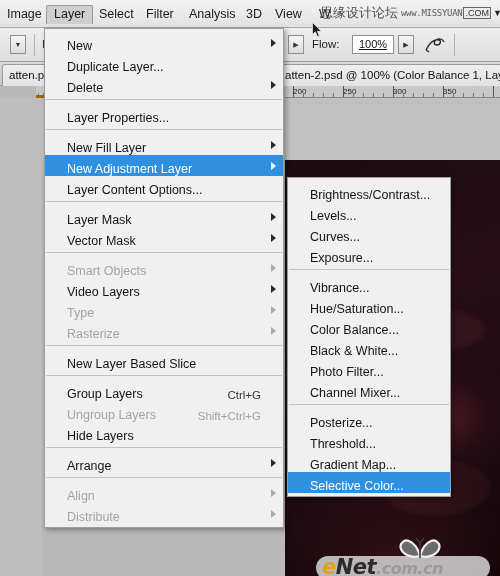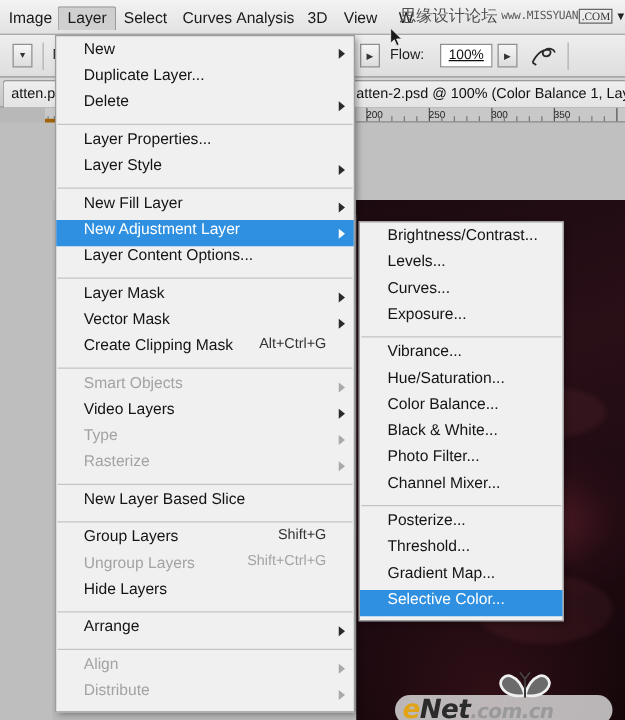--- a/index.html
+++ b/index.html
@@ -144,21 +144,21 @@
     font-family: "DejaVu Sans", sans-serif;
     font-size: 13px; color: #4e4e4e;
     letter-spacing: 0px;
   }
   .wm-en {
     font-family: "DejaVu Sans Mono", monospace;
     font-size: 9px; color: #5a5a5a;
     margin-left: 3px; letter-spacing: -0.3px;
   }
   .wm-box {
-    font-family: Liberation Serif, serif;
+    font-family: Liberation Sans, sans-serif;
     font-size: 9px; color: #333;
     border: 1px solid #666; padding: 0 1px; margin-left: 1px;
   }
   .wm-caret { font-size: 9px; color: #222; margin-left: 2px; }
 
   
   .optionsbar {
     position: absolute; left: 0; top: 28px;
     width: 500px; height: 34px;
     background: linear-gradient(#eeeeee, #dedede);
@@ -233,21 +233,21 @@
     position: absolute;
     background: #f0f0f0;
     border: 1px solid #9d9d9d;
     box-shadow: 2px 2px 5px rgba(0,0,0,0.35);
     padding: 3px 0;
   }
   .menu-row {
     position: relative;
     height: 21px;
     display: flex;
-    align-items: flex-start;
+    align-items: flex-end;
     font-size: 12.5px;
     color: #141414;
     padding-left: 22px;
     padding-right: 8px;
     white-space: nowrap;
   }
   .menu-row.dim { color: #a3a3a3; }
   .menu-row.sel {
     background: #2f8fe0;
     color: #ffffff;
@@ -373,21 +373,21 @@
       <path d="M2 14 L5 16" stroke="#2a2a2a" stroke-width="1.4" fill="none"></path>
     </svg>
     <div class="opt-sep" style="left:454px; top:6px;"></div>
     <div class="opt-sep" style="left:278px; top:6px;"></div>
   </div>
 
   <div class="menubar">
     <div class="menubar-item" style="left:0px;">Image</div>
     <div class="menubar-item active" style="left:46px;">Layer</div>
     <div class="menubar-item" style="left:92px;text-align:center;">Select</div>
-    <div class="menubar-item" style="left:139px;">Curves</div>
+    <div class="menubar-item" style="left:139px;">Filter</div>
     <div class="menubar-item" style="left:182px;">Analysis</div>
     <div class="menubar-item" style="left:239px;">3D</div>
     <div class="menubar-item" style="left:268px;">View</div>
     <div class="menubar-item" style="left:312px;">W</div>
 
     <div class="watermark">
       <span class="wm-cn">思缘设计论坛</span>
       <span class="wm-en">www.MISSYUAN</span>
       <span class="wm-box">.COM</span>
       <span class="wm-caret">▼</span>
@@ -403,24 +403,20 @@
         <span>Duplicate Layer...</span>
       </div>
       <div class="menu-row">
         <span>Delete</span>
         <span class="arrow"></span>
       </div>
       <div class="menu-sep"></div>
       <div class="menu-row">
         <span>Layer Properties...</span>
       </div>
-      <div class="menu-row">
-        <span>Layer Style</span>
-        <span class="arrow"></span>
-      </div>
       <div class="menu-sep"></div>
       <div class="menu-row">
         <span>New Fill Layer</span>
         <span class="arrow"></span>
       </div>
       <div class="menu-row sel">
         <span>New Adjustment Layer</span>
         <span class="arrow"></span>
       </div>
       <div class="menu-row">
@@ -428,24 +424,20 @@
       </div>
       <div class="menu-sep"></div>
       <div class="menu-row">
         <span>Layer Mask</span>
         <span class="arrow"></span>
       </div>
       <div class="menu-row">
         <span>Vector Mask</span>
         <span class="arrow"></span>
       </div>
-      <div class="menu-row">
-        <span>Create Clipping Mask</span>
-        <span class="accel">Alt+Ctrl+G</span>
-      </div>
       <div class="menu-sep"></div>
       <div class="menu-row dim">
         <span>Smart Objects</span>
         <span class="arrow"></span>
       </div>
       <div class="menu-row">
         <span>Video Layers</span>
         <span class="arrow"></span>
       </div>
       <div class="menu-row dim">
@@ -456,21 +448,21 @@
         <span>Rasterize</span>
         <span class="arrow"></span>
       </div>
       <div class="menu-sep"></div>
       <div class="menu-row">
         <span>New Layer Based Slice</span>
       </div>
       <div class="menu-sep"></div>
       <div class="menu-row">
         <span>Group Layers</span>
-        <span class="accel">Shift+G</span>
+        <span class="accel">Ctrl+G</span>
       </div>
       <div class="menu-row dim">
         <span>Ungroup Layers</span>
         <span class="accel">Shift+Ctrl+G</span>
       </div>
       <div class="menu-row">
         <span>Hide Layers</span>
       </div>
       <div class="menu-sep"></div>
       <div class="menu-row">

